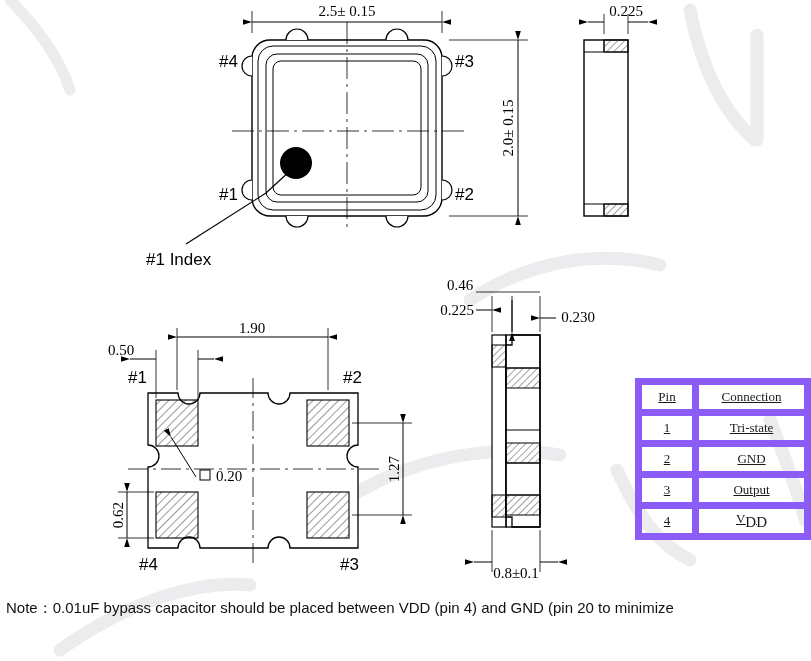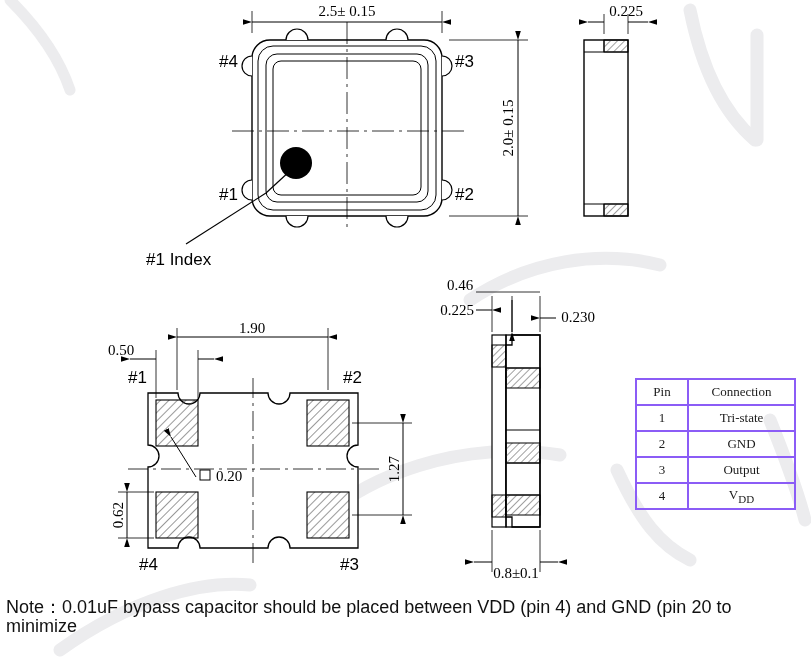--- a/index.html
+++ b/index.html
@@ -12,43 +12,44 @@
     overflow:hidden;
   }
   .stage{position:absolute;left:0;top:0;width:811px;height:661px;}
   svg.main{position:absolute;left:0;top:0;}
   .note{
     position:absolute;
     left:6px;
     top:598px;
     width:800px;
     font-family:"Liberation Sans", sans-serif;
-    font-size:18px;
+    font-size:15px;
     line-height:19px;
     color:#111;
   }
   .note .l2{padding-left:52px;display:block;}
   table.pintable{
     position:absolute;
     left:635px;
     top:378px;
     border-collapse:collapse;
     font-family:"Liberation Serif", serif;
     font-size:13px;
   }
   table.pintable td,table.pintable th{
-    border:2px solid #8b5cf6;
+    border:7px solid #8b5cf6;
     text-align:center;
     font-weight:normal;
     height:24px;
     padding:0;
+    text-decoration:underline;
   }
   table.pintable .c1{width:50px;}
   table.pintable .c2{width:105px;}
-  sub{font-size:11px;}
+  sub{font-size:15px;}
   .wm{position:absolute;pointer-events:none;}
 </style>
 </head>
 <body>
 
 <div class="stage">
 
   <svg class="main" width="811" height="661" viewBox="0 0 811 661">
     <defs>
       <pattern id="hatch" width="6" height="6" patternTransform="rotate(45)" patternUnits="userSpaceOnUse">

